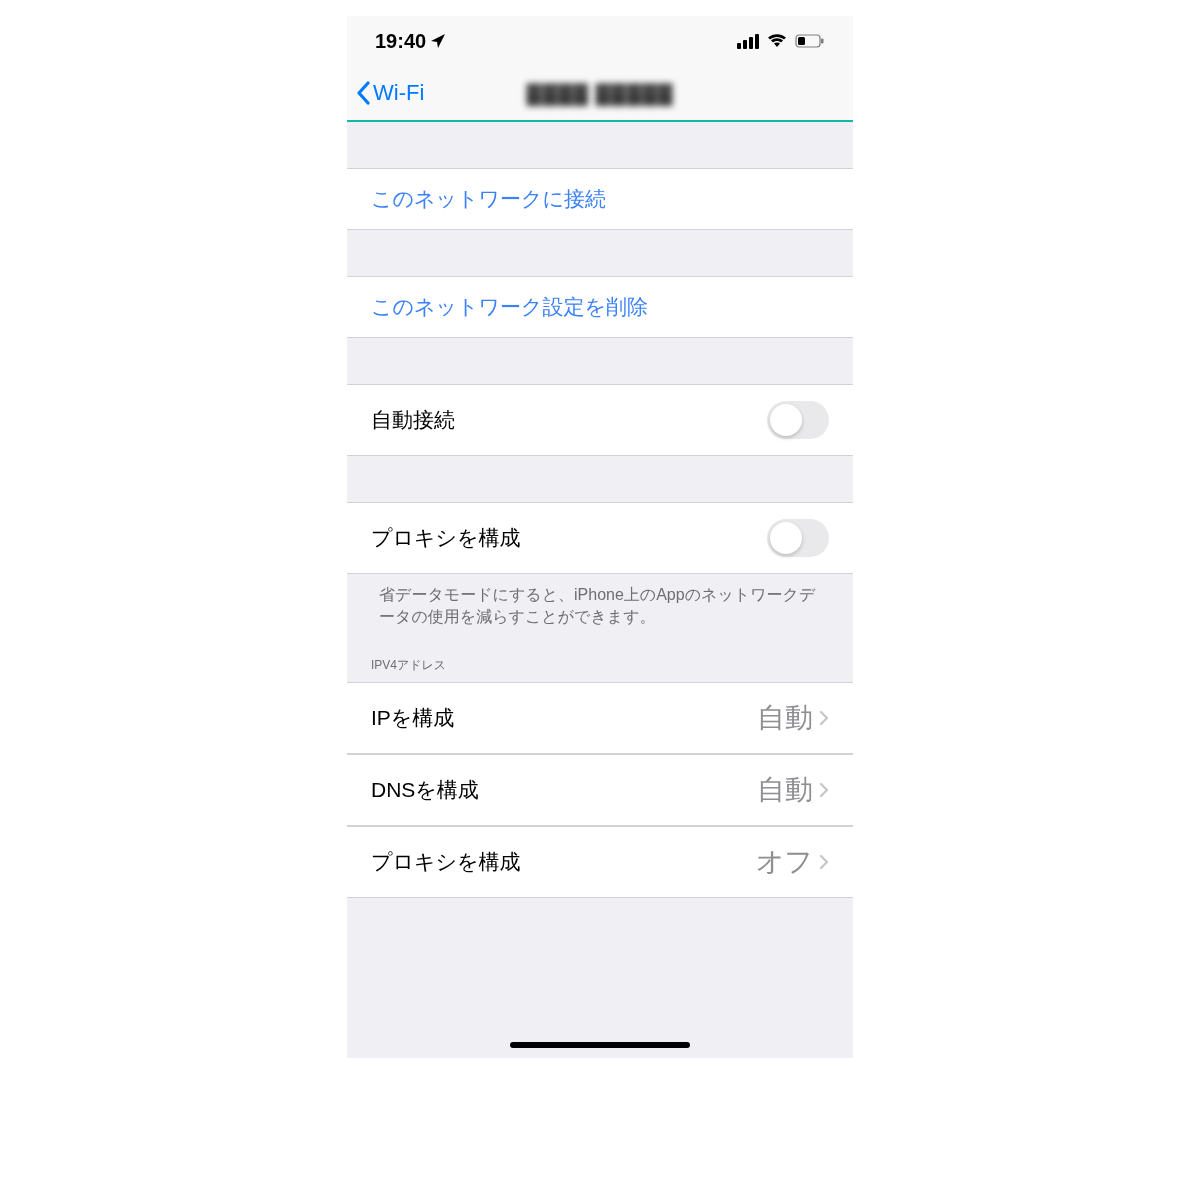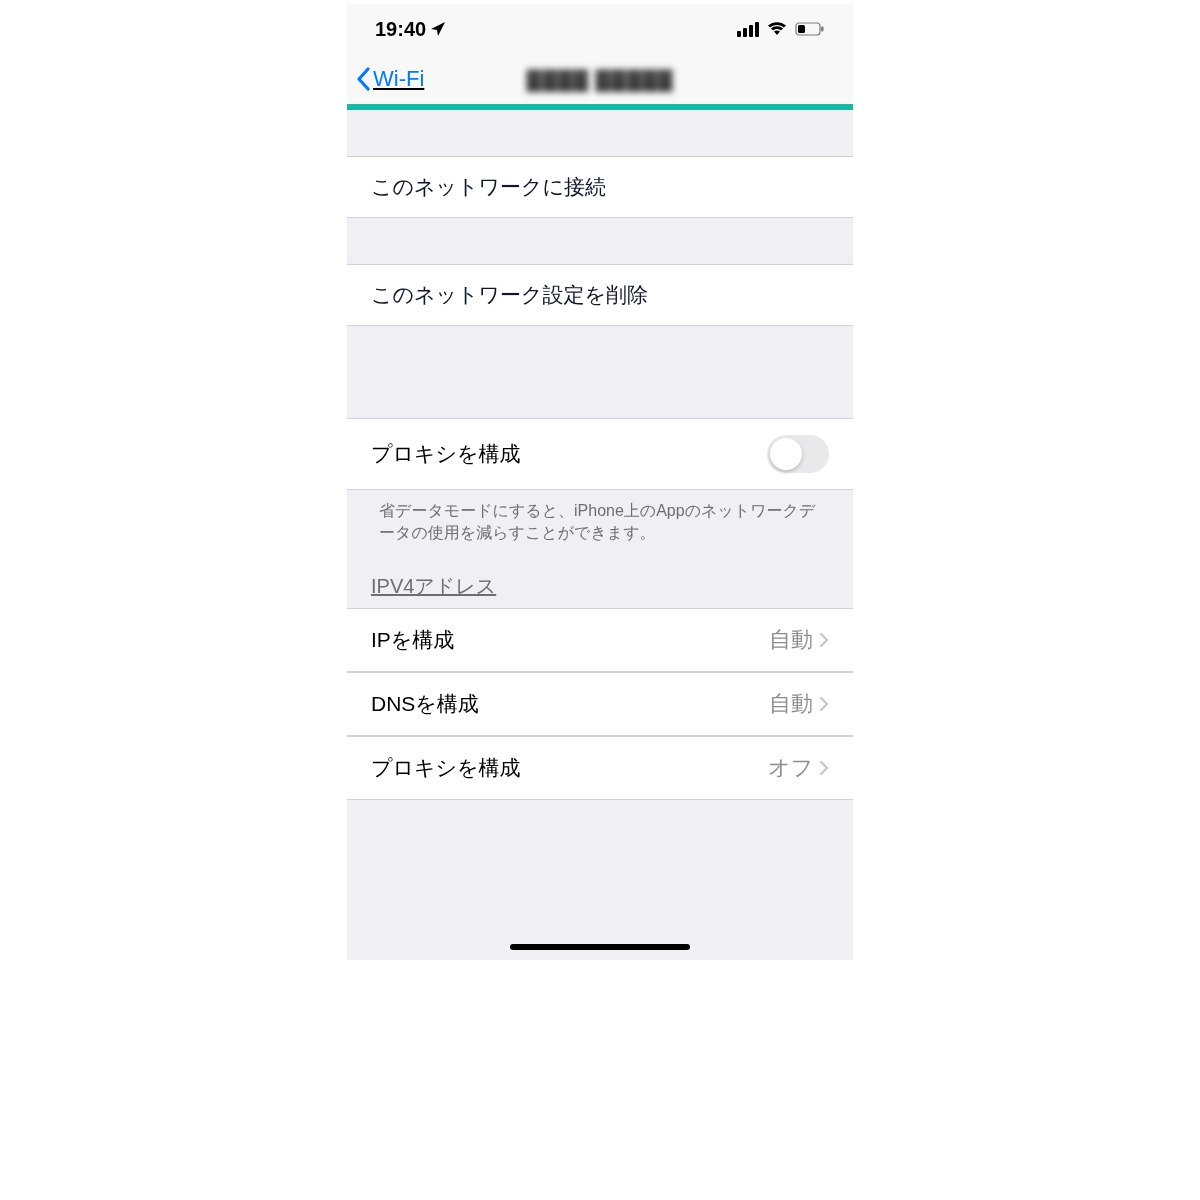--- a/index.html
+++ b/index.html
@@ -7,47 +7,46 @@
       font-family: -apple-system, "Hiragino Sans", "Hiragino Kaku Gothic ProN", sans-serif;
       background: #fff;
       width: 1200px;
       height: 1200px;
       display: flex;
       justify-content: center;
       align-items: flex-start;
     }
     .phone {
       width: 506px;
-      margin-top: 4px;
+      margin-top: 16px;
       background: #efeff4;
       position: relative;
       overflow: hidden;
     }
     .status-bar {
       height: 50px;
       background: #f8f8f8;
       display: flex;
       align-items: center;
       justify-content: space-between;
       padding: 0 28px 0 28px;
       font-size: 20px;
       font-weight: 600;
       color: #000;
     }
     .status-left { display: flex; align-items: center; gap: 4px; }
     .status-right { display: flex; align-items: center; gap: 8px; }
     .nav-bar {
       height: 56px;
       background: #f8f8f8;
-      border-bottom: 6px solid #14b8a6;
+      border-bottom: 2px solid #14b8a6;
       display: flex;
       align-items: center;
       position: relative;
       padding: 0 8px;
-      text-decoration: underline;
     }
     .back-button {
       display: flex;
       align-items: center;
       color: #007aff;
       font-size: 22px;
       gap: 2px;
     }
     .nav-title {
       position: absolute;
@@ -67,42 +66,41 @@
       background: #fff;
       border-top: 1px solid #d1d1d6;
       border-bottom: 1px solid #d1d1d6;
       padding: 16px 24px;
       display: flex;
       align-items: center;
       justify-content: space-between;
       font-size: 21px;
       min-height: 60px;
     }
-    .cell-link { color: #0f172a; font-family: Liberation Serif, serif; }
+    .cell-link { color: #3b82f6; font-family: Liberation Serif, serif; }
     .cell-label { color: #000; }
     .cell-value {
       color: #8e8e93;
       display: flex;
       align-items: center;
       gap: 6px;
-      font-size: 22px;
+      font-size: 28px;
     }
     .footer-text {
       padding: 10px 24px 0 32px;
       font-size: 16px;
       color: #6d6d72;
       line-height: 1.4;
       background: #efeff4;
     }
     .section-header {
       padding: 28px 20px 8px 24px;
-      font-size: 20px;
+      font-size: 12px;
       color: #6d6d72;
       background: #efeff4;
-      text-decoration: underline;
     }
     .toggle {
       width: 62px;
       height: 38px;
       background: #e9e9eb;
       border-radius: 19px;
       position: relative;
     }
     .toggle-knob {
       position: absolute;
@@ -199,20 +197,26 @@
   </div>
 
   <div class="section-gap"></div>
 
   <div class="cell">
     <span class="cell-link">このネットワーク設定を削除</span>
   </div>
 
   <div class="section-gap"></div>
 
+  <div class="cell">
+    <span class="cell-label">自動接続</span>
+    <div class="toggle">
+      <div class="toggle-knob"></div>
+    </div>
+  </div>
 
   <div class="section-gap"></div>
 
   <div class="cell">
     <span class="cell-label">プロキシを構成</span>
     <div class="toggle">
       <div class="toggle-knob"></div>
     </div>
   </div>
 

